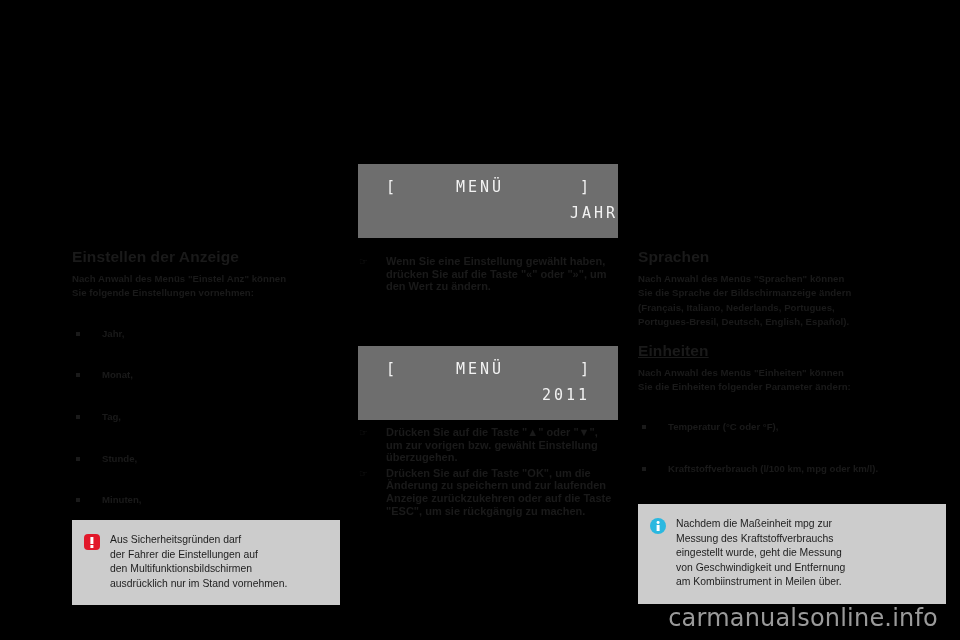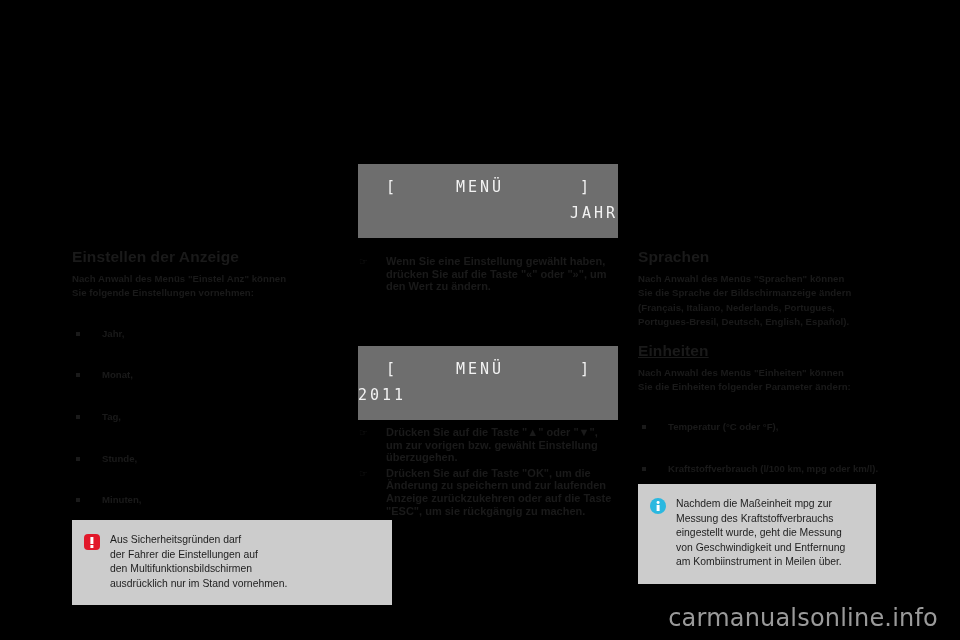--- a/index.html
+++ b/index.html
@@ -55,21 +55,21 @@
     position:absolute; width:100%;
     font-family:"DejaVu Sans Mono", monospace;
     color:#f2f2f2; font-size:15px; letter-spacing:3px;
   }
   .lcd .row1 { top:14px; }
   .lcd .brL { position:absolute; left:28px; }
   .lcd .mid { position:absolute; left:0; right:16px; text-align:center; }
   .lcd .brR { position:absolute; right:26px; }
   .lcd .row2 { top:40px; }
   .lcd .row2.left  { padding-left:83px; text-align:right; }
-  .lcd .row2.right { padding-right:28px; text-align:left; }
+  .lcd .row2.right { padding-right:28px; text-align:right; }
 
   
   .callout {
     background:#cccccc; padding:13px 14px 14px 12px;
     display:flex; gap:10px; align-items:flex-start;
   }
   .callout .txt {
     font-size:10.4px; line-height:14.6px; font-weight:normal; color:#1d1d1d;
   }
   .ico { flex:0 0 auto; width:17px; height:17px; margin-top:1px; }
@@ -144,21 +144,21 @@
       <span class="bl"></span>
       <span>Minuten,</span>
     </li>
     <li>
       <span class="bl"></span>
       <span>12 oder 24 Stunden-Modus</span>
     </li>
   </ul>
 </div>
 
-<div class="callout" style="position:absolute; left:72px; top:520px; width:320px;">
+<div class="callout" style="position:absolute; left:72px; top:520px; width:268px;">
   <span class="ico ico-warn"></span>
   <div class="txt">
     <span>Aus Sicherheitsgründen darf</span><br>
     <span>der Fahrer die Einstellungen auf</span><br>
     <span>den Multifunktionsbildschirmen</span><br>
     <span>ausdrücklich nur im Stand vornehmen.</span>
   </div>
 </div>
 
 <div class="lcd" style="position:absolute; left:358px; top:164px;">
@@ -227,21 +227,21 @@
       <span class="bl"></span>
       <span>Temperatur (°C oder °F),</span>
     </li>
     <li>
       <span class="bl"></span>
       <span>Kraftstoffverbrauch (l/100 km, mpg oder km/l).</span>
     </li>
   </ul>
 </div>
 
-<div class="callout" style="position:absolute; left:638px; top:484px; width:238px;">
+<div class="callout" style="position:absolute; left:638px; top:504px; width:308px;">
   <span class="ico ico-info"></span>
   <div class="txt">
     <span>Nachdem die Maßeinheit mpg zur</span><br>
     <span>Messung des Kraftstoffverbrauchs</span><br>
     <span>eingestellt wurde, geht die Messung</span><br>
     <span>von Geschwindigkeit und Entfernung</span><br>
     <span>am Kombiinstrument in Meilen über.</span>
   </div>
 </div>
 

